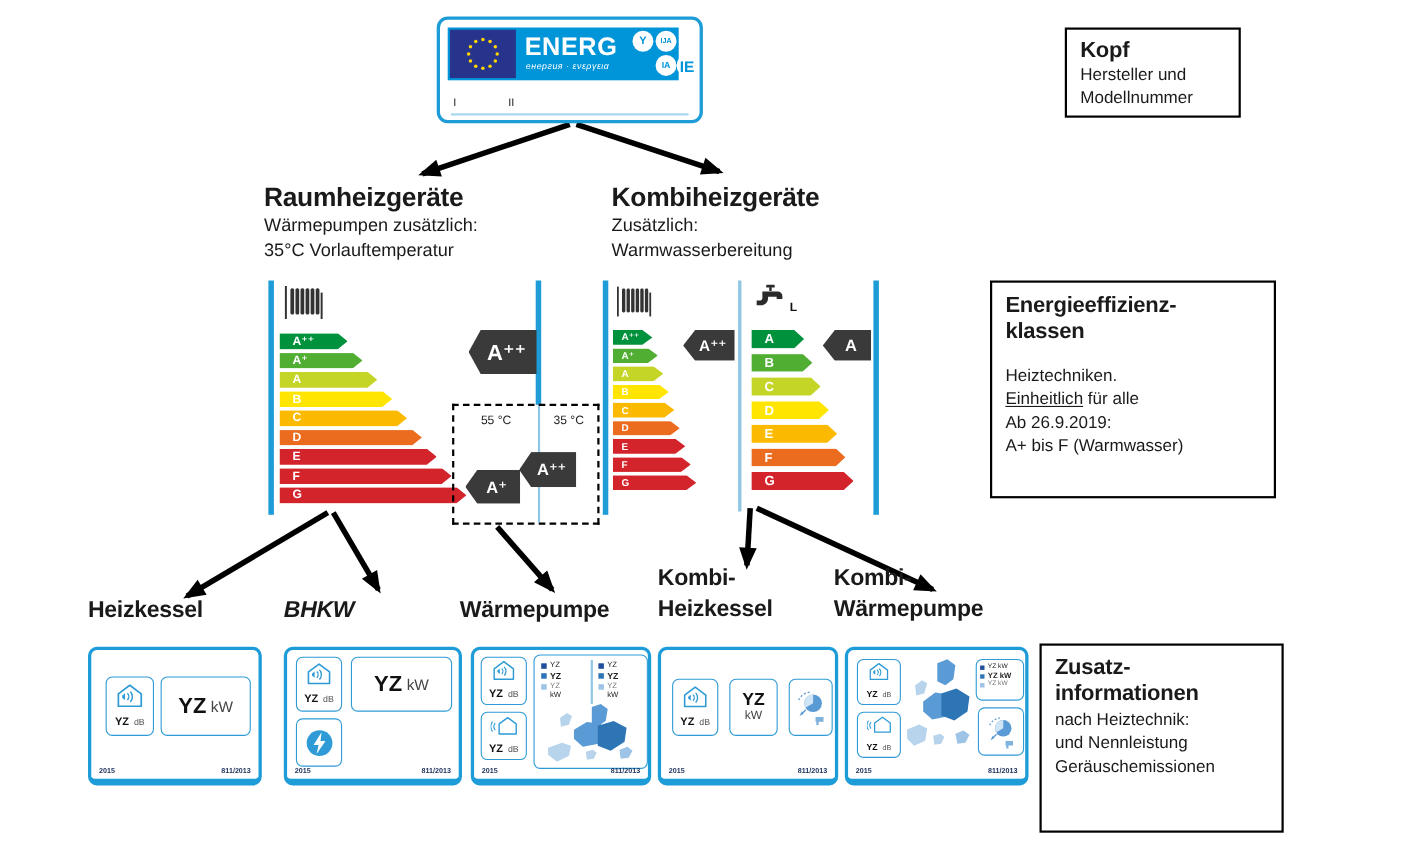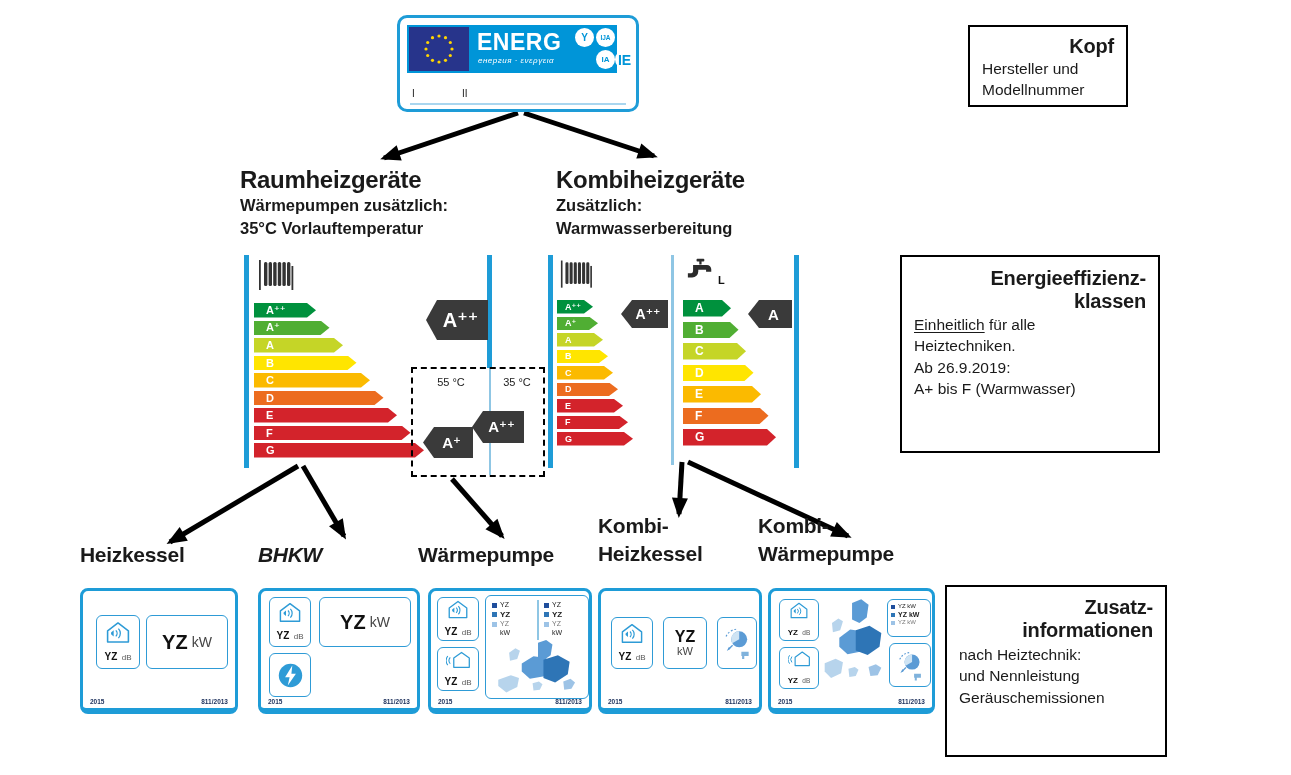--- a/index.html
+++ b/index.html
@@ -2,27 +2,27 @@
 <html><head>
 <meta charset="utf-8">
 <style>
   html,body{margin:0;padding:0;background:#fff;}
   body{font-family:"Liberation Sans","DejaVu Sans",sans-serif;color:#1a1a1a;}
   #canvas{position:relative;width:1291px;height:775px;background:#fff;overflow:hidden;}
   .abs{position:absolute;}
 
   
   .info-box{position:absolute;border:2.5px solid #000;background:#fff;padding:8px 12px;box-sizing:border-box;}
-  .info-box .bt{font-weight:bold;font-size:20px;line-height:1.15;letter-spacing:-0.2px;text-align:right;}
+  .info-box .bt{font-weight:bold;font-size:20px;line-height:1.15;letter-spacing:-0.2px;}
   .info-box .bl{font-size:15.5px;line-height:1.38;}
   .u{text-decoration:underline;text-underline-offset:2px;}
 
   
   .sec-title{font-weight:bold;font-size:24px;letter-spacing:-0.3px;}
-  .sec-sub{font-weight:bold;font-size:16.5px;line-height:1.4;}
+  .sec-sub{font-weight:normal;font-size:16.5px;line-height:1.4;}
 
   
   .energ{position:absolute;left:397px;top:15px;width:242px;height:97px;border:3.5px solid #1e9cd7;border-radius:10px;background:#fff;box-sizing:border-box;}
   .energ-header{position:absolute;left:7px;top:7px;width:210px;height:48px;background:#0095d8;}
   .energ-flag{position:absolute;left:2px;top:2px;width:60px;height:44px;background:#27348b;}
   .energ-word{position:absolute;left:70px;top:4px;color:#fff;font-weight:bold;font-size:23px;letter-spacing:0.5px;}
   .energ-script{position:absolute;left:71px;top:31px;color:#fff;font-size:8px;letter-spacing:0.5px;font-style:italic;}
   .badge{position:absolute;width:19px;height:19px;border-radius:50%;background:#fff;color:#0095d8;font-weight:bold;display:flex;align-items:center;justify-content:center;}
   .energ-field{position:absolute;top:70px;font-size:10px;color:#222;}
   .energ-line{position:absolute;left:10px;top:85px;width:216px;height:2px;background:#a9d6ef;}
@@ -267,23 +267,23 @@
   <div class="tag" style="left:748px;top:300px;width:44px;height:28px;font-size:15px;">A</div>
 
   <div class="dashed-box"></div>
   <div class="temp" style="left:420px;top:376px;width:62px;">55 °C</div>
   <div class="temp" style="left:494px;top:376px;width:46px;">35 °C</div>
   <div class="tag" style="left:423px;top:427px;width:50px;height:31px;font-size:15px;">A⁺</div>
   <div class="tag" style="left:472px;top:411px;width:52px;height:32px;font-size:15px;">A⁺⁺</div>
 
   <div class="info-box" style="left:900px;top:255px;width:260px;height:198px;padding-top:10px;">
     <div class="bt">Energieeffizienz-</div>
-    <div class="bt" style="margin-bottom:1px;">klassen</div>
+    <div class="bt" style="margin-bottom:18px;">klassen</div>
+    <div class="bl">Heiztechniken.</div>
     <div class="bl"><span class="u">Einheitlich</span><span> für alle</span></div>
-    <div class="bl">Heiztechniken.</div>
     <div class="bl">Ab 26.9.2019:</div>
     <div class="bl">A+ bis F (Warmwasser)</div>
   </div>
 
   <div class="prod-label" style="left:80px;top:541px;width:158px;">Heizkessel</div>
   <div class="prod-label" style="left:258px;top:541px;width:162px;font-style:italic;">BHKW</div>
   <div class="prod-label" style="left:418px;top:541px;width:184px;">Wärmepumpe</div>
   <div class="prod-label" style="left:598px;top:512px;width:164px;">
     <div>Kombi-</div>
     <div>Heizkessel</div>

